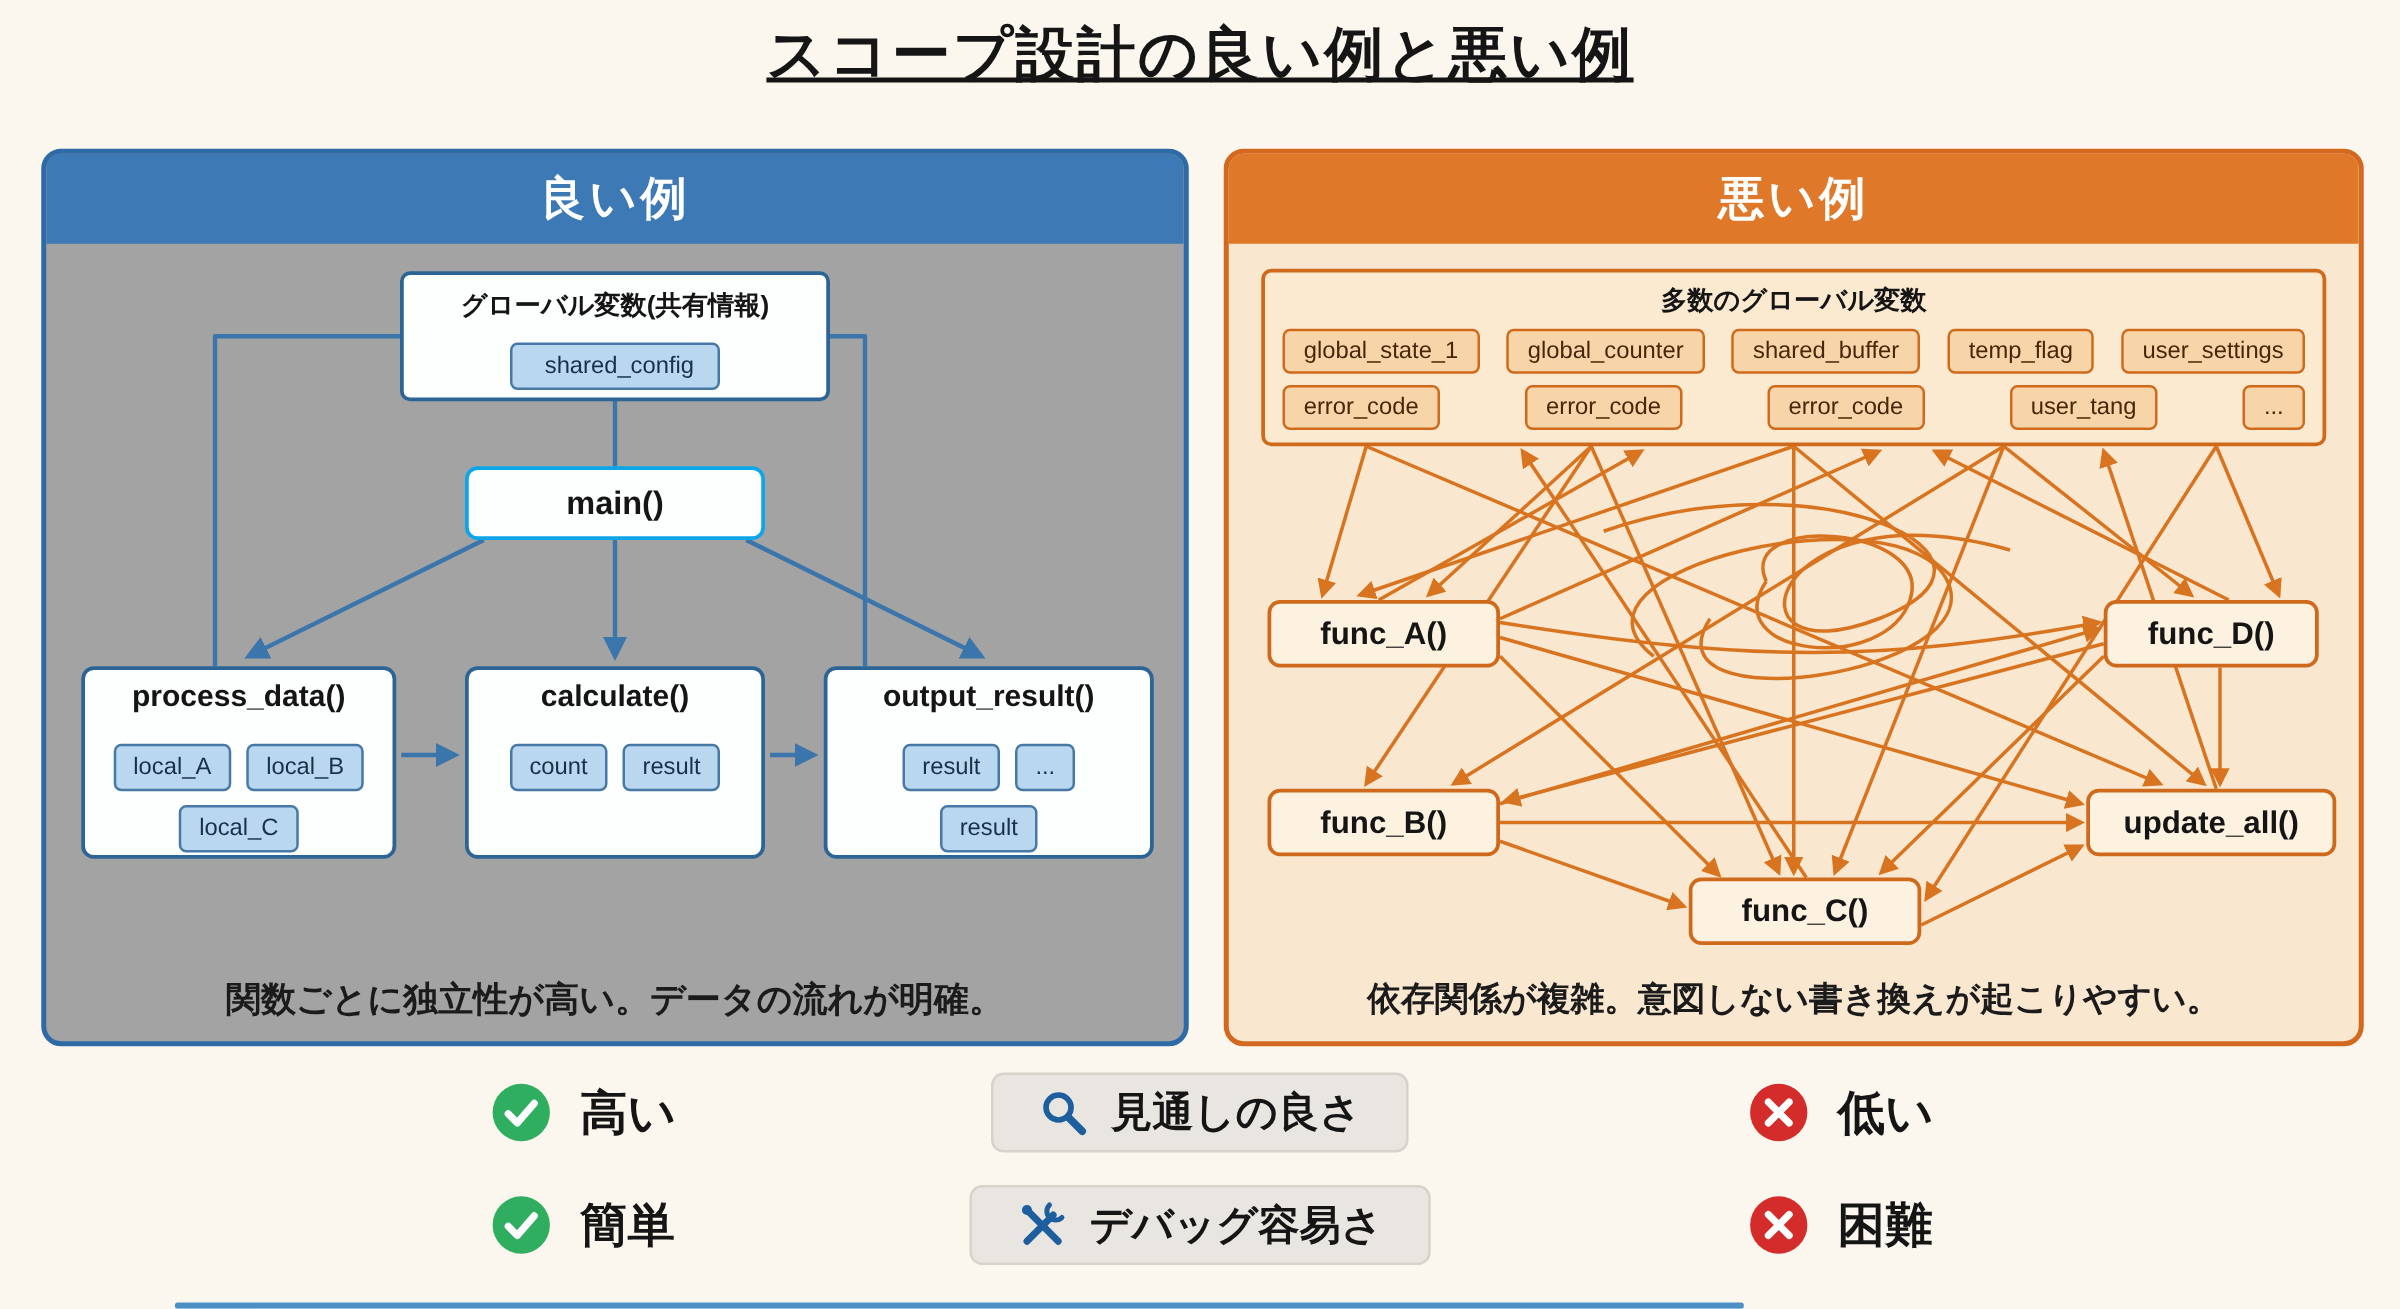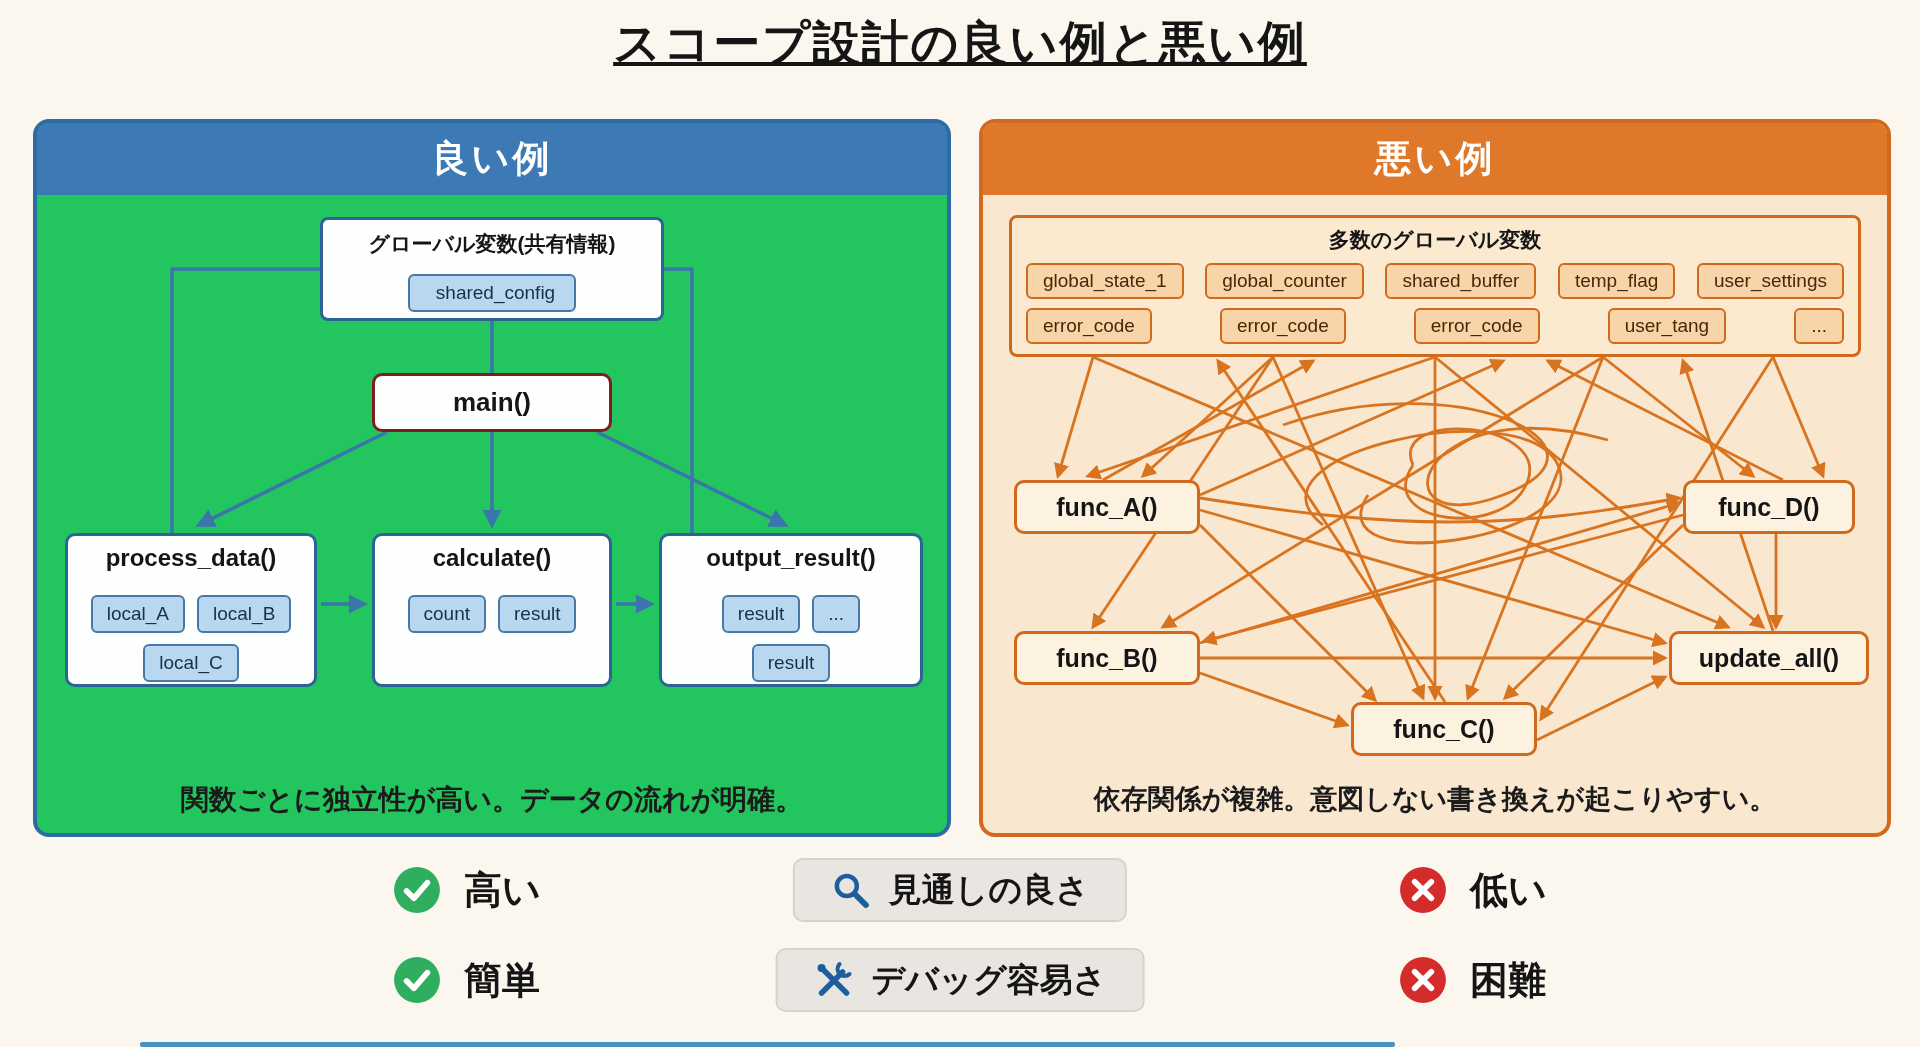--- a/index.html
+++ b/index.html
@@ -5,39 +5,39 @@
   * { box-sizing: border-box; margin: 0; padding: 0; }
   html,body { width:1920px; height:1047px; overflow:hidden;
     font-family:"Liberation Sans","DejaVu Sans",sans-serif; background:#fbf7ee; color:#151515; }
   .canvas { position:relative; width:1920px; height:1047px; }
 
   .title { position:absolute; top:12px; left:0; width:100%; text-align:center;
     font-size:47px; font-weight:800; letter-spacing:2px;text-decoration:underline; }
 
   .panel { position:absolute; top:119px; height:718px; border-style:solid; border-width:4px;
     border-radius:16px; overflow:hidden; }
-  .panel.good { left:33px;  width:918px; border-color:#2e6ba6; background:#22c55e; }
+  .panel.good { left:33px;  width:918px; border-color:#2e6ba6; background:#a3a3a3; }
   .panel.bad  { left:979px; width:912px; border-color:#d2691e; background:#f9e7d0; }
   .panel-header { height:72px; display:flex; align-items:center; justify-content:center;
     color:#fff; font-size:37px; font-weight:800; letter-spacing:3px; }
   .panel.good .panel-header { background:#3d7ab5; }
   .panel.bad  .panel-header { background:#e0782a; }
   .panel-body { position:relative; width:100%; height:638px; }
   .arrows { position:absolute; left:0; top:0; width:100%; height:100%; pointer-events:none; }
 
   
   .gbox { position:absolute; left:283px; top:22px; width:344px; height:104px;
     background:#fdfefe; border:3px solid #2c6496; border-radius:8px; text-align:center; }
   .gbox-label { padding-top:10px; font-size:21px; font-weight:700; }
   .chip { display:inline-flex; align-items:center; justify-content:center;
     background:#b9d7ee; border:2px solid #4879a6; border-radius:6px;
     height:38px; padding:0 14px; font-size:19px; font-weight:500; color:#16324a; }
   .gbox .chip { position:absolute; left:50%; transform:translateX(-50%); top:54px; width:168px;padding-left:21px; }
   .mainbox { position:absolute; left:335px; top:178px; width:240px; height:59px;
-    background:#fdfefe; border:3px solid #7f1d1d; border-radius:10px;
+    background:#fdfefe; border:3px solid #0ea5e9; border-radius:10px;
     display:flex; align-items:center; justify-content:center; font-size:26px; font-weight:700; }
   .fnbox { position:absolute; top:338px; height:154px; background:#fdfefe;
     border:3px solid #2c6496; border-radius:10px; display:flex; flex-direction:column;
     align-items:center; padding-top:8px; }
   .fnbox .fn-title { font-size:24px; font-weight:700; margin-bottom:23px; }
   .chip-row { display:flex; gap:12px; margin-bottom:11px; }
   .fnbox.pd { left:28px;  width:252px; }
   .fnbox.ca { left:335px; width:240px; }
   .fnbox.ou { left:622px; width:264px; }
 

